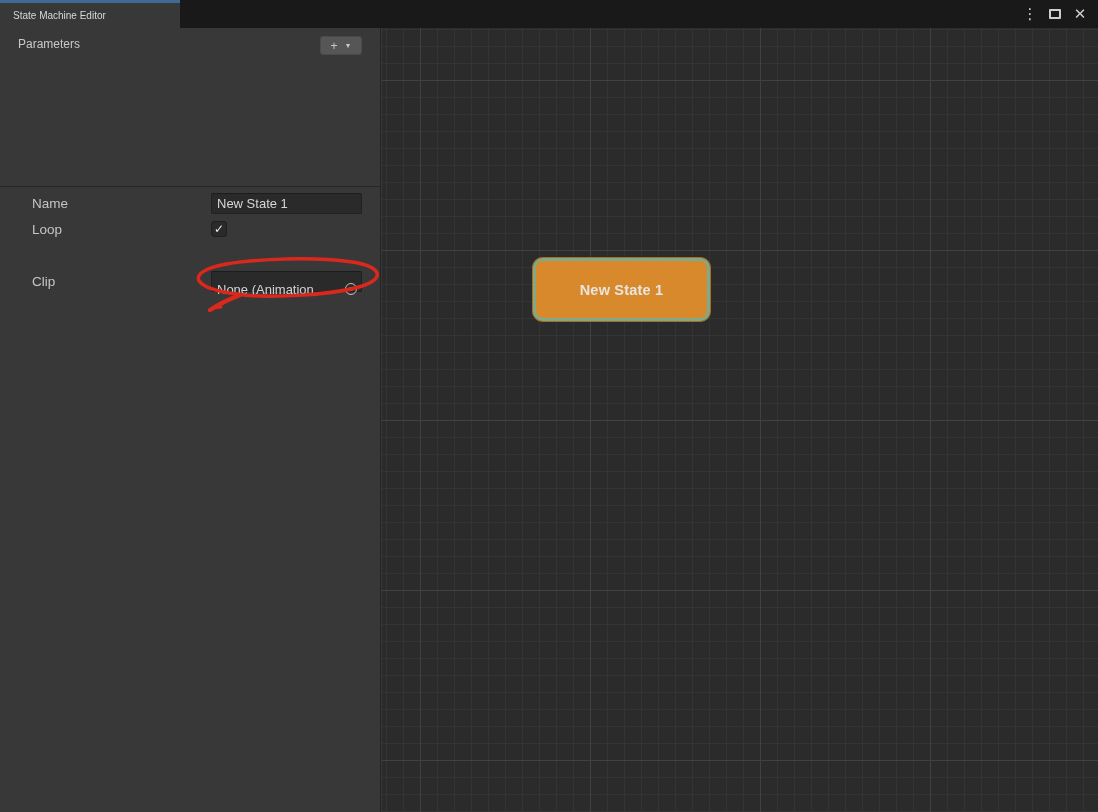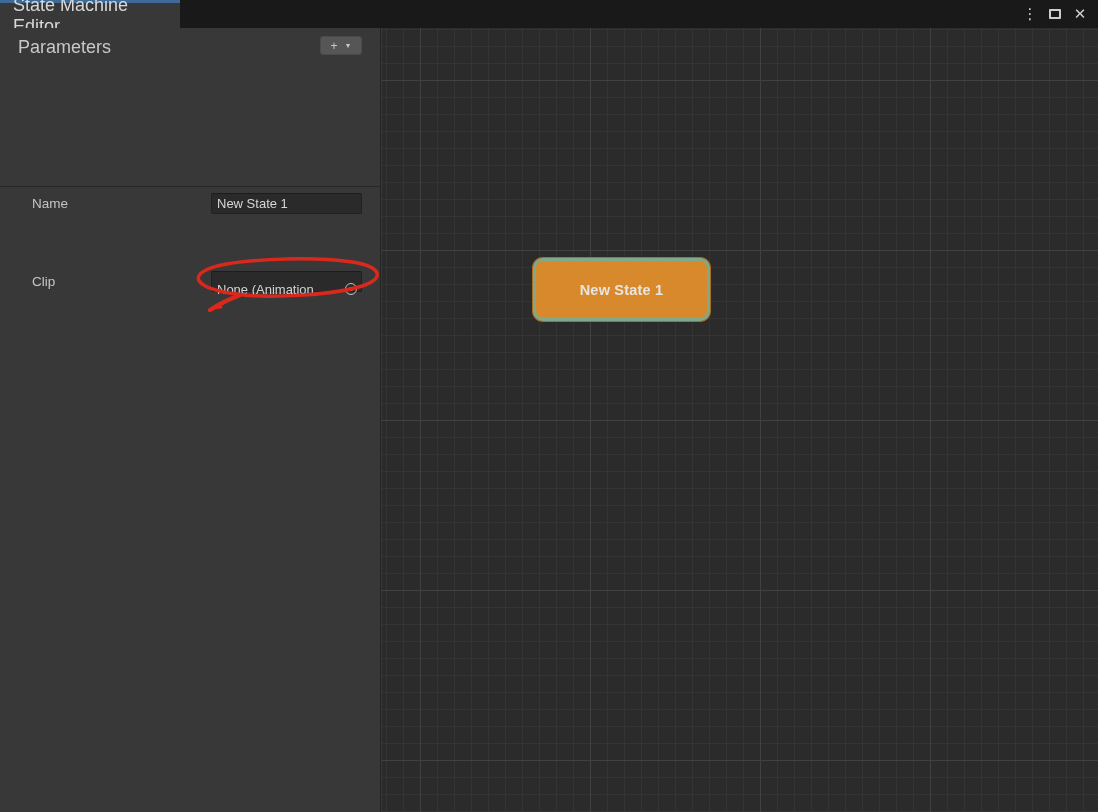--- a/index.html
+++ b/index.html
@@ -16,22 +16,23 @@
     position: absolute; left: 0; top: 0; width: 1098px; height: 28px;
     background: #191919;
     display: flex; align-items: stretch;
   }
   .tab {
     width: 180px; height: 28px;
     background: #383838;
     border-top: 3px solid #3d6a96;
     display: flex; align-items: center;
     padding-left: 13px;
-    font-size: 18px; color: #d8d8d8;
+    font-size: 10px; color: #d8d8d8;
     cursor: default;
+    text-align: center;
   }
   .window-controls {
     position: absolute; right: 0; top: 0; height: 28px;
     display: flex; align-items: center; gap: 9px;
     padding-right: 10px;
   }
   .winbtn {
     color: #cfcfcf; width: 16px; height: 18px;
     display: flex; align-items: center; justify-content: center;
     font-size: 15px; cursor: pointer;
@@ -45,21 +46,21 @@
   .close-glyph { font-size: 15px; }
 
   
   .left-panel {
     position: absolute; left: 0; top: 28px; width: 381px; height: 784px;
     background: #383838;
     border-right: 1px solid #232323;
   }
   .params-label {
     position: absolute; left: 18px; top: 9px;
-    font-size: 18px; color: #c8c8c8;
+    font-size: 12px; color: #c8c8c8;
   }
   .params-add-btn {
     position: absolute; left: 320px; top: 8px; width: 42px; height: 19px;
     background: #565656; border: 1px solid #4a4a4a; border-radius: 3px;
     display: flex; align-items: center; justify-content: center; gap: 7px;
     cursor: pointer;
   }
   .plus-glyph { font-size: 12px; color: #c9c9c9; line-height: 1; }
   .caret-glyph { font-size: 7px; color: #c9c9c9; line-height: 1; }
 
@@ -172,20 +173,26 @@
     <span class="caret-glyph">▼</span>
   </div>
 
   <div class="panel-divider"></div>
 
   <div class="prop-row row-name">
     <span class="prop-label">Name</span>
     <input class="text-field" type="text" value="New State 1" style="">
   </div>
 
+  <div class="prop-row row-loop">
+    <span class="prop-label">Loop</span>
+    <span class="checkbox">
+      <span class="check-glyph">✓</span>
+    </span>
+  </div>
 
 
   <div class="prop-row row-clip">
     <span class="prop-label">Clip</span>
     <span class="object-field">
       <span class="object-field-value">None (Animation</span>
       <span class="picker-icon">
         <span class="dot"></span>
       </span>
     </span>

